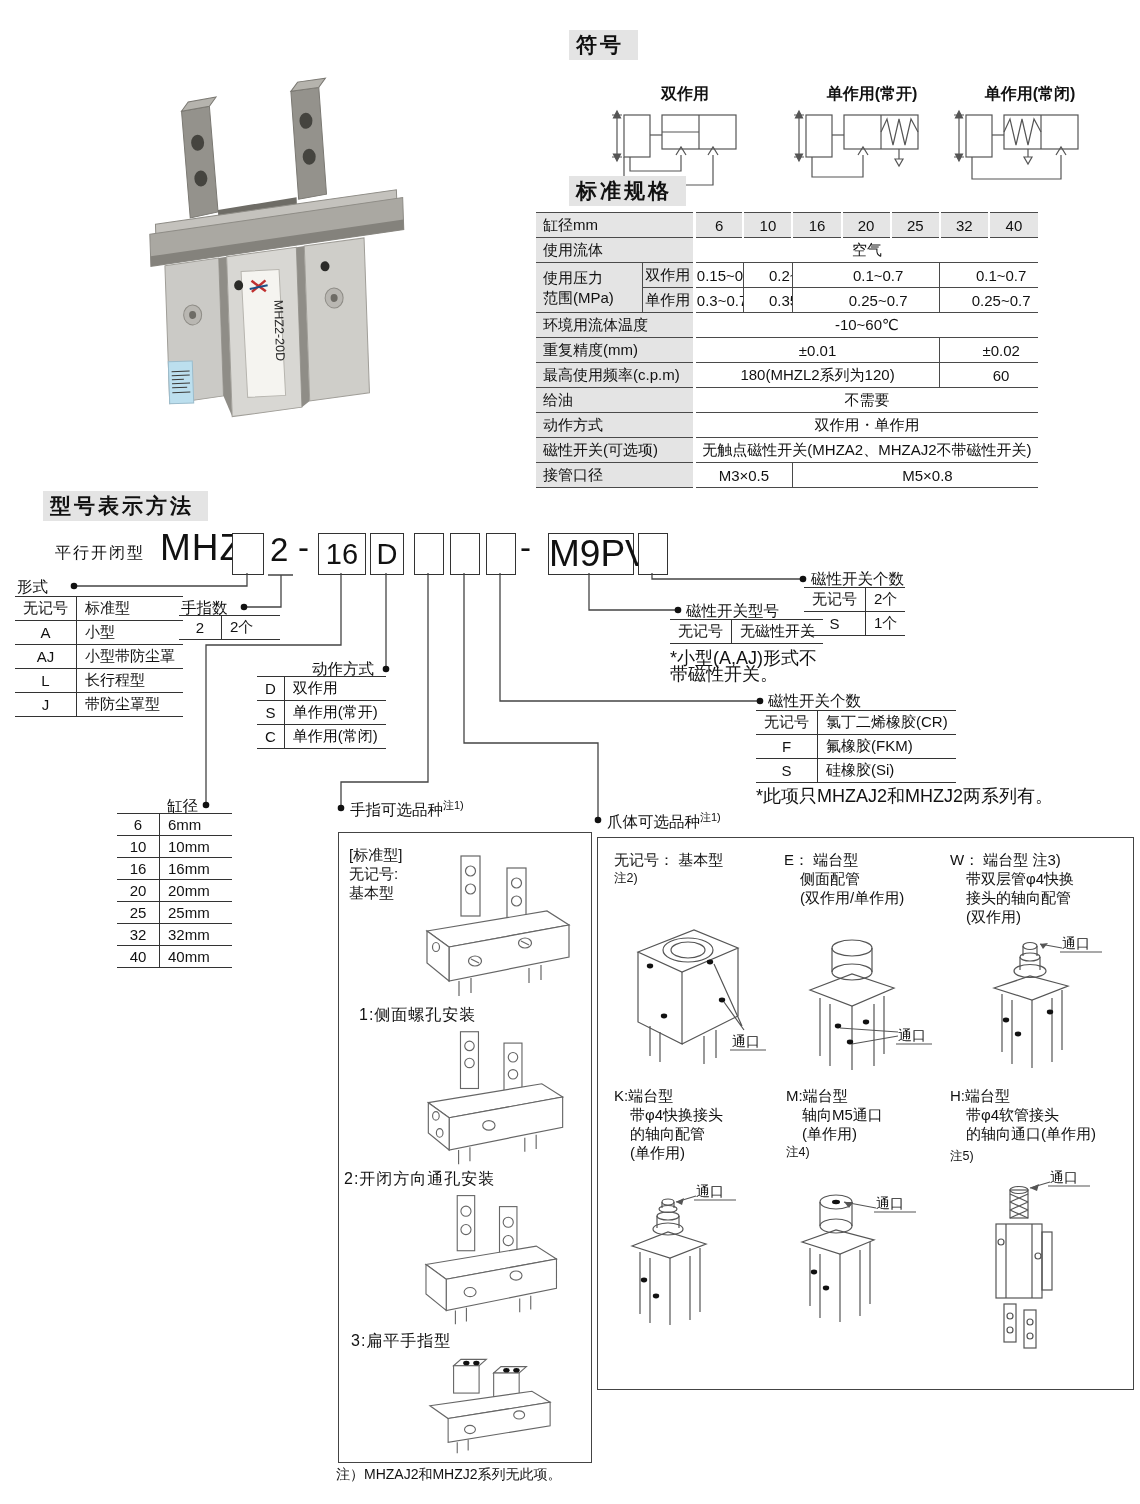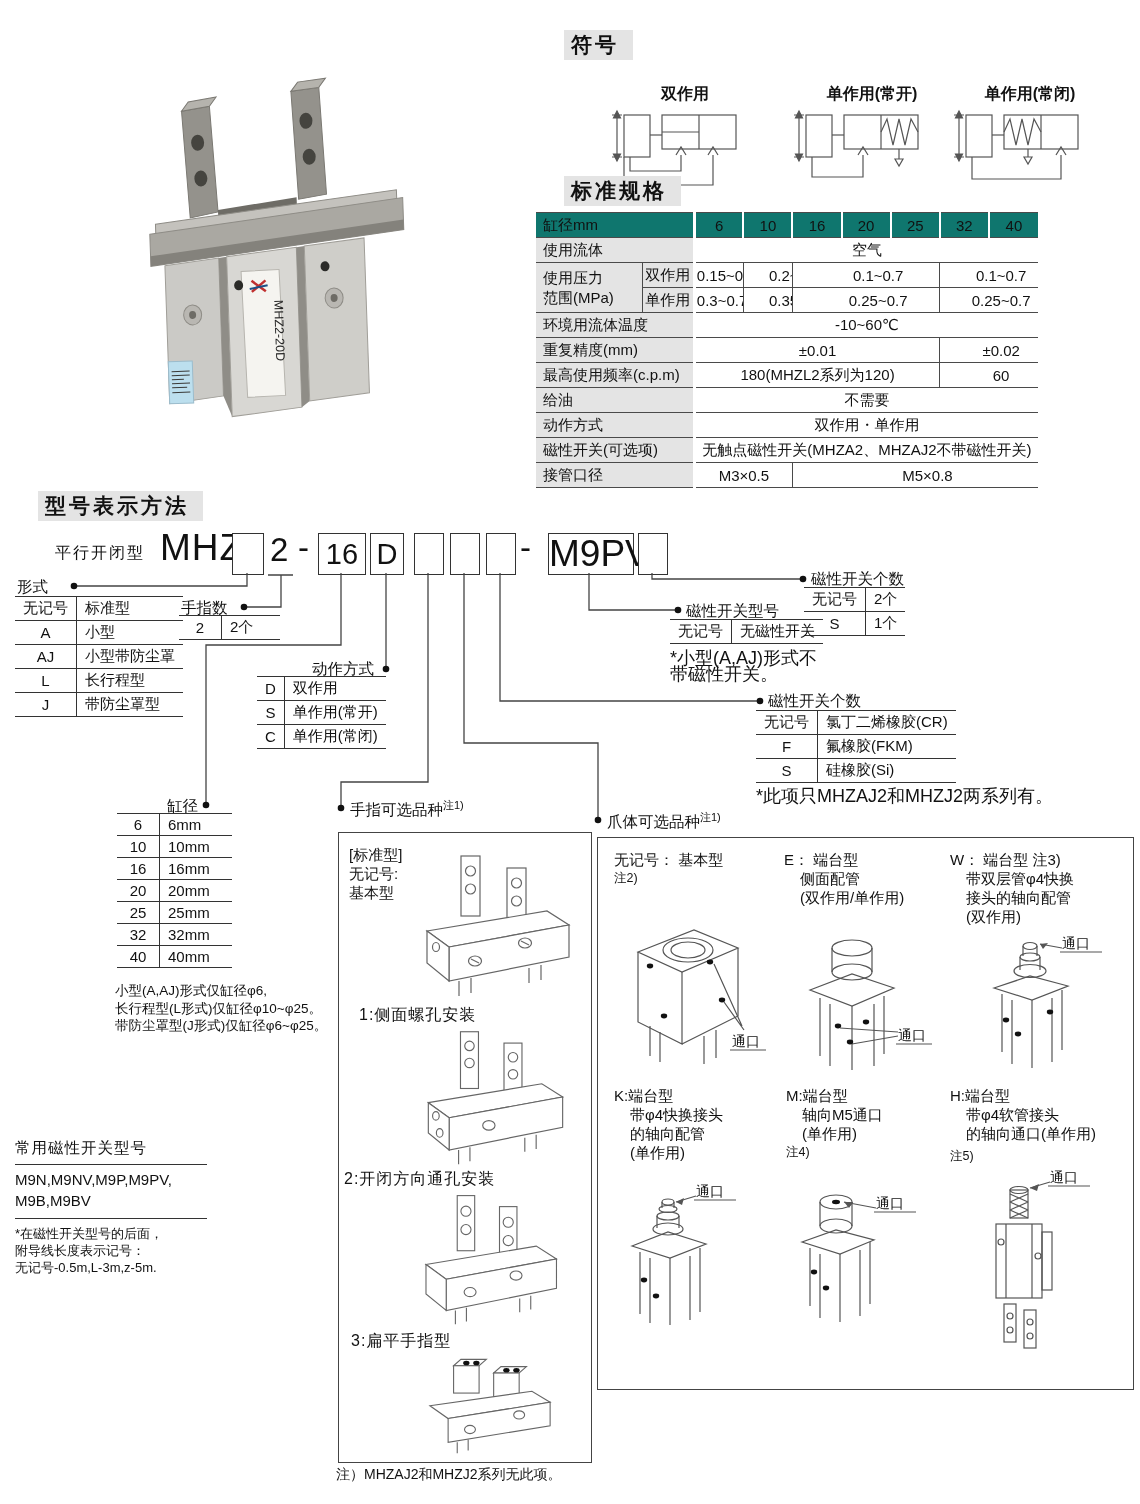--- a/index.html
+++ b/index.html
@@ -1,25 +1,25 @@
 <!DOCTYPE html>
 <html><head>
 <meta charset="utf-8">
 <style>
   html,body{margin:0;padding:0;background:#fff;}
   body{font-family:"Liberation Sans","DejaVu Sans",sans-serif;color:#111;}
   #page{position:relative;width:1140px;height:1504px;background:#fff;overflow:hidden;}
   .abs{position:absolute;}
-  .sec-header{position:absolute;display:flex;align-items:center;height:30px;}
+  .sec-header{position:absolute;display:flex;align-items:center;gap:5px;height:30px;}
   .sec-sq{width:28px;background:#15527E;}
   .sec-bar{background:#E4E4E4;font-weight:bold;font-size:21px;line-height:30px;padding:0 14px 0 7px;letter-spacing:3px;white-space:nowrap;}
   
   .spec{border-collapse:collapse;table-layout:fixed;font-size:15px;}
   .spec td{border-top:1.2px solid #4a4a4a;border-bottom:1.2px solid #4a4a4a;text-align:center;padding:2.5px 1px;white-space:nowrap;overflow:hidden;}
-  .spec .hl,.spec .h{background:#0f766e;}
+  .spec .hl,.spec .h{background:#e5e5e5;}
   .spec .hl{text-align:left;padding-left:7px;border-right:3px solid #fff;}
   .spec .h{border-left:2px solid #fff;}
   .spec .lab{background:#E4E4E4;text-align:left;padding-left:7px;border-right:3px solid #fff;}
   .spec .lab2{background:#E4E4E4;text-align:left;padding-left:7px;border-right:1.2px solid #4a4a4a;line-height:20px;}
   .spec .sub{background:#E4E4E4;border-right:3px solid #fff;}
   .spec .vb{border-left:1.2px solid #4a4a4a;padding-left:25px;}
   
   .mini{border-collapse:collapse;font-size:15px;}
   .mini td{border-top:1.1px solid #333;border-bottom:1.1px solid #333;padding:2px 8px;white-space:nowrap;}
   .mini .k{border-right:1.1px solid #333;text-align:center;}
@@ -387,38 +387,21 @@
     <tr>
           <td class="k">32</td>
           <td>32mm</td>
         </tr>
     <tr>
           <td class="k">40</td>
           <td>40mm</td>
         </tr>
   </tbody>
     </table>
-  <div class="noteM" style="left:115px;top:982px">
-    <div>小型(A,AJ)形式仅缸径φ6,</div>
-    <div>长行程型(L形式)仅缸径φ10~φ25。</div>
-    <div>带防尘罩型(J形式)仅缸径φ6~φ25。</div>
-  </div>
-
-  <div class="abs" style="left:15px;top:1138px;width:192px">
-    <div style="font-size:15.5px;padding-bottom:5px;border-bottom:1.3px solid #333;letter-spacing:1px">常用磁性开关型号</div>
-    <div style="font-size:15px;line-height:21px;padding:4px 0 7px;border-bottom:1.3px solid #333">
-      <div>M9N,M9NV,M9P,M9PV,</div>
-      <div>M9B,M9BV</div>
-    </div>
-    <div style="font-size:13px;line-height:17px;padding-top:6px">
-      <div>*在磁性开关型号的后面，</div>
-      <div>附导线长度表示记号：</div>
-      <div>无记号-0.5m,L-3m,z-5m.</div>
-    </div>
-  </div>
+
 
   <div class="fbox" style="left:338px;top:832px;width:252px;height:629px">
     <div class="abs" style="left:10px;top:12px;font-size:15px;line-height:19px">
       <div>[标准型]</div>
       <div>无记号:</div>
       <div>基本型</div>
     </div>
     <svg class="abs" style="left:62px;top:18px" width="175" height="148" viewBox="0 0 175 148">
       <g stroke="#666" stroke-width="1.2" fill="#fff">
         <rect x="60" y="5" width="19" height="60"></rect>

